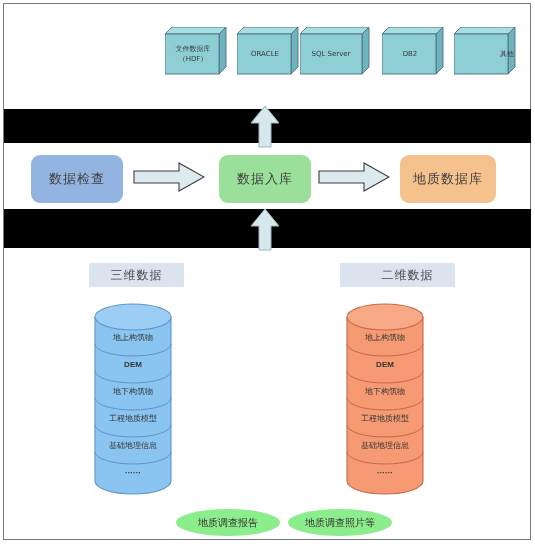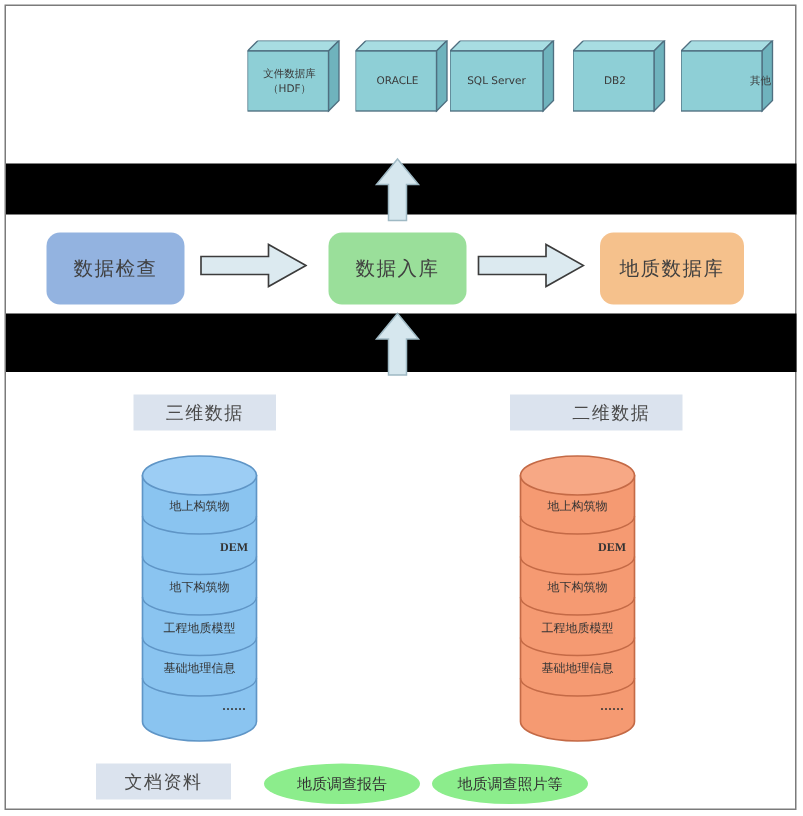--- a/index.html
+++ b/index.html
@@ -89,21 +89,21 @@
   #cyl-1{left:346px;}
   .cyl svg{position:absolute;left:0;top:0;}
   .cyl .layer{
     position:absolute;left:0;width:78px;height:26px;
     display:flex;align-items:center;justify-content:center;
     font-size:8px;color:#343434;
     font-family:"DejaVu Sans",sans-serif;
     white-space:nowrap;
     pointer-events:auto;
   }
-  .cyl .layer.mono{font-family:Liberation Serif, serif;font-weight:bold;font-size:8px;margin-left:23px;}
+  .cyl .layer.mono{font-family:Liberation Sans, sans-serif;font-weight:bold;font-size:8px;}
 
   
   #doc-label{
     position:absolute;left:64px;top:509px;width:90px;height:24px;
     background:#dbe3ee;
     display:flex;align-items:center;justify-content:center;
     font-size:12px;color:#4a4a4a;
     font-family:"DejaVu Sans",sans-serif;letter-spacing:1px;
   }
   .oval{
@@ -227,17 +227,16 @@
       <path d="M1,149 A38,12 0 0 0 77,149" fill="none" stroke="#c46a46" stroke-width="1"></path>
     </svg>
     <div class="layer" style="top:21px;">地上构筑物</div>
     <div class="layer mono" style="top:48px;">DEM</div>
     <div class="layer" style="top:75px;">地下构筑物</div>
     <div class="layer" style="top:102px;">工程地质模型</div>
     <div class="layer" style="top:129px;">基础地理信息</div>
     <div class="layer mono" style="top:156px;">······</div>
   </div>
 
-  <div id="doc-label">文档资料</div>
   <div class="oval" id="oval-0">地质调查报告</div>
   <div class="oval" id="oval-1">地质调查照片等</div>
 
 </div>
 
 </body></html>

